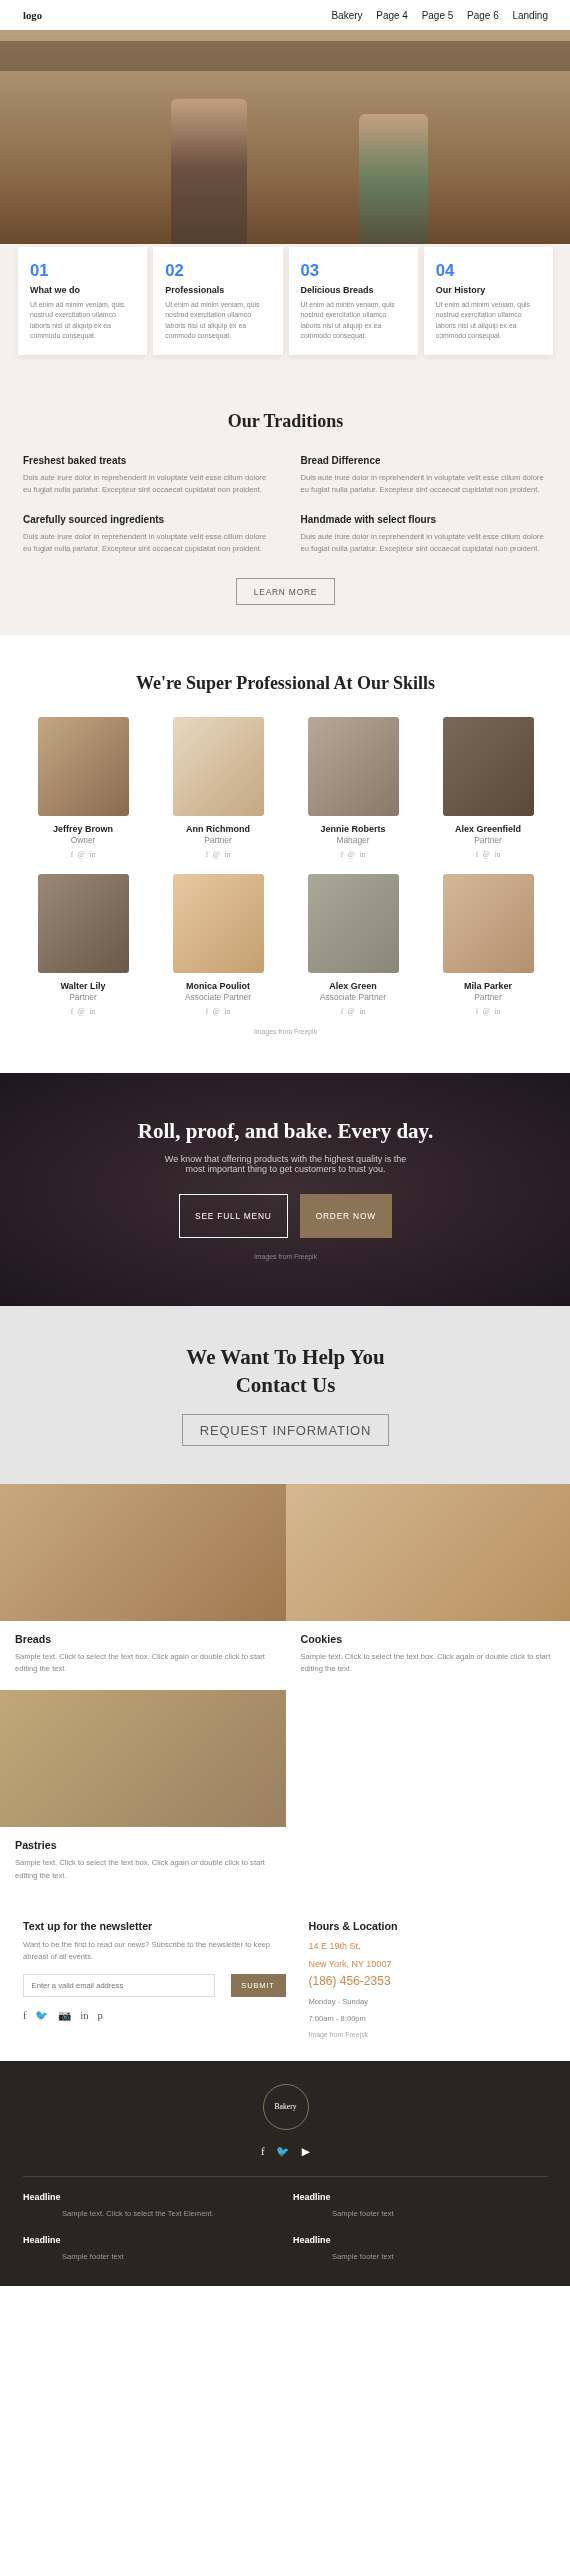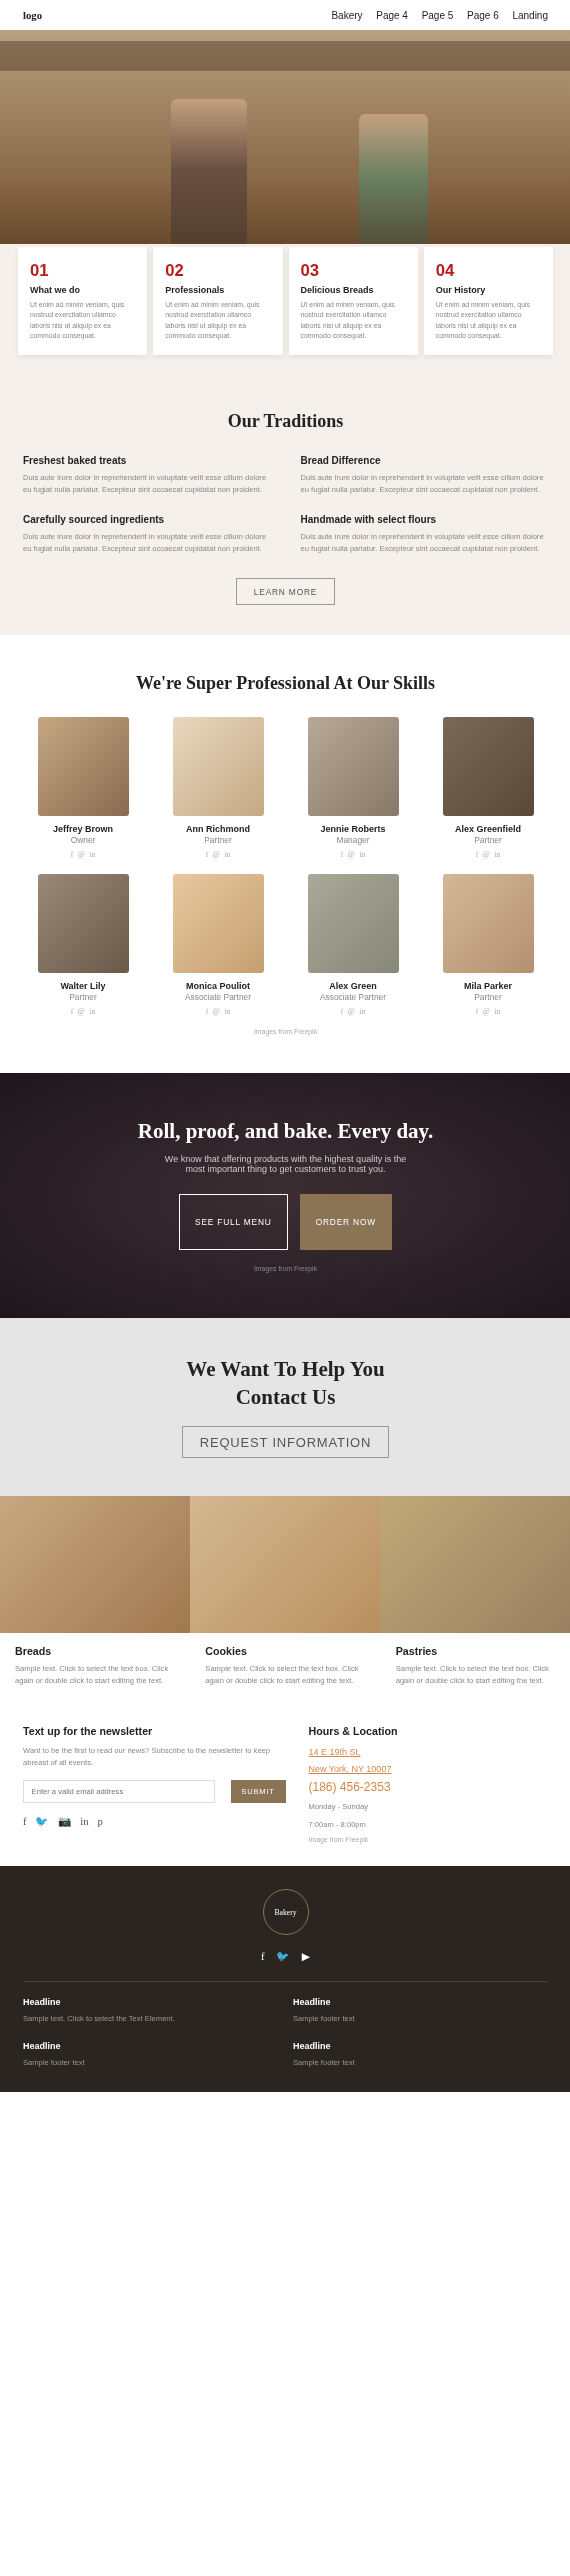--- a/index.html
+++ b/index.html
@@ -11,21 +11,21 @@
     .nav-links { display: flex; gap: 13.7px; }
     .nav-links a { text-decoration: none; color: #222; font-size: 10px; font-family: Arial, sans-serif; }
 
     
     .hero { position: relative; width: 571px; height: 244px; background: #6b5a4e; overflow: hidden; }
     .hero-overlay { position: absolute; bottom: 4.6px; left: 50%; transform: translateX(-50%); font-size: 6.9px; color: rgba(255,255,255,0.7); font-family: Arial, sans-serif; }
 
     
     .features { display: flex; gap: 0; padding: 0 15px 15px 15px; background: #f5f0eb; margin-top: -30px; position: relative; z-index: 2; }
     .feature-card { background: #fff; padding: 13.7px 12px; flex: 1; margin: 3px; box-shadow: 0 1.5px 6px rgba(0,0,0,0.08); }
-    .feature-num { font-size: 16.7px; font-weight: bold; color: #b91c1c; margin-bottom: 4.6px; font-family: Arial, sans-serif; }
+    .feature-num { font-size: 16.7px; font-weight: bold; color: #3b82f6; margin-bottom: 4.6px; font-family: Arial, sans-serif; }
     .feature-title { font-size: 9px; font-weight: bold; color: #222; margin-bottom: 4.6px; font-family: Arial, sans-serif; }
     .feature-text { font-size: 6.9px; color: #888; line-height: 1.5; font-family: Arial, sans-serif; }
 
     
     .traditions { background: #f5f0eb; padding: 30px 23px; text-align: center; }
     .section-title { font-size: 18px; color: #222; margin-bottom: 23px; font-family: Georgia, serif; }
     .traditions-grid { display: grid; grid-template-columns: 1fr 1fr; gap: 18px 30px; text-align: left; margin-bottom: 23px; }
     .trad-item-title { font-size: 10px; font-weight: bold; color: #222; margin-bottom: 6px; font-family: Arial, sans-serif; }
     .trad-item-text { font-size: 7.6px; color: #888; line-height: 1.6; font-family: Arial, sans-serif; }
     .learn-more-btn { border: 0.8px solid #999; background: transparent; padding: 7.6px 16.7px; font-size: 8.4px; color: #555; cursor: pointer; letter-spacing: 0.8px; font-family: Arial, sans-serif; }
@@ -51,64 +51,64 @@
     .freepik-note { font-size: 6.9px; color: #aaa; margin-top: 12px; font-family: Arial, sans-serif; }
 
     
     .dark-banner { background: #4c1d95; padding: 46px 23px; text-align: center; position: relative; }
     .dark-bg { position: absolute; inset: 0; background: radial-gradient(ellipse at center, #3a3028 0%, #1a1510 100%); opacity: 0.9; }
     .dark-content { position: relative; z-index: 1; }
     .dark-title { font-size: 21px; color: #fff; margin-bottom: 10.7px; font-family: Georgia, serif; }
     .dark-subtitle { font-size: 9px; color: #ccc; margin-bottom: 20px; font-family: Arial, sans-serif; max-width: 259px; margin-left: auto; margin-right: auto; }
     .dark-buttons { display: flex; justify-content: center; gap: 12px; margin-bottom: 15px; }
     .btn-outline-white { border: 0.8px solid #fff; background: transparent; color: #fff; padding: 7.6px 15px; font-size: 8.4px; letter-spacing: 0.8px; cursor: pointer; font-family: Arial, sans-serif; }
-    .btn-filled { background: #8B7355; border: 0.8px solid #8B7355; color: #fff; padding: 22px 15px; font-size: 8.4px; letter-spacing: 0.8px; cursor: pointer; font-family: Arial, sans-serif; }
+    .btn-filled { background: #8B7355; border: 0.8px solid #8B7355; color: #fff; padding: 16px 15px; font-size: 8.4px; letter-spacing: 0.8px; cursor: pointer; font-family: Arial, sans-serif; }
     .dark-img-note { font-size: 6.9px; color: #888; font-family: Arial, sans-serif; }
 
     
     .contact { padding: 38px 23px; text-align: center; background: #e5e5e5; }
     .contact-title { font-size: 21px; color: #222; line-height: 1.3; margin-bottom: 15px; font-family: Georgia, serif; }
     .request-btn { border: 0.8px solid #999; background: transparent; padding: 7.6px 16.7px; font-size: 13px; color: #555; cursor: pointer; letter-spacing: 0.8px; font-family: Arial, sans-serif; }
 
     
-    .products { display: grid; grid-template-columns: repeat(3, 1fr); gap: 0; }
+    .products { display: grid; grid-template-columns: repeat(2, 1fr); gap: 0; }
     .product-img { height: 137px; }
     .img-breads { background: linear-gradient(135deg, #c8a880, #a07850); }
     .img-cookies { background: linear-gradient(135deg, #d4b890, #b89060); }
     .img-pastries { background: linear-gradient(135deg, #c0a878, #9a8060); }
     .product-info { padding: 12px 15px 15px; }
     .product-name { font-size: 10.7px; font-weight: bold; color: #222; margin-bottom: 6px; font-family: Arial, sans-serif; }
     .product-desc { font-size: 7.6px; color: #888; line-height: 1.6; font-family: Arial, sans-serif; }
 
     
     .bottom-info { display: grid; grid-template-columns: 1fr 1fr; gap: 0; padding: 23px; background: #fff; }
     .newsletter-title { font-size: 10.7px; font-weight: bold; color: #222; margin-bottom: 7.6px; font-family: Arial, sans-serif; }
     .newsletter-text { font-size: 7.6px; color: #888; margin-bottom: 10.7px; line-height: 1.6; font-family: Arial, sans-serif; }
     .email-form { display: flex; gap: 16px; }
     .email-input { flex: 1; border: 0.8px solid #ddd; padding: 6px 7.6px; font-size: 7.6px; font-family: Arial, sans-serif; outline: none; }
     .submit-btn { background: #8B7355; color: #fff; border: none; padding: 6px 10.7px; font-size: 7.6px; cursor: pointer; font-family: Arial, sans-serif; letter-spacing: 0.8px; }
     .social-icons-row { display: flex; gap: 9px; margin-top: 12px; }
     .soc { font-size: 10.7px; color: #555; cursor: pointer; }
 
     .hours-title { font-size: 10.7px; font-weight: bold; color: #222; margin-bottom: 7.6px; font-family: Arial, sans-serif; }
-    .hours-address { font-size: 9px; color: #d4874a; margin-bottom: 3px; font-family: Arial, sans-serif; line-height: 1.6; text-decoration: underline; }
+    .hours-address { font-size: 9px; color: #d4874a; margin-bottom: 3px; font-family: Arial, sans-serif; line-height: 1.6; }
     .hours-phone { font-size: 12px; color: #d4874a; margin-bottom: 7.6px; font-family: Arial, sans-serif; }
     .hours-time { font-size: 7.6px; color: #888; line-height: 1.7; font-family: Arial, sans-serif; margin-bottom: 4.6px; }
     .hours-freepik { font-size: 6.9px; color: #aaa; font-family: Arial, sans-serif; }
 
     
     .footer { background: #2a2520; padding: 23px; }
     .footer-top { display: flex; justify-content: center; margin-bottom: 15px; }
     .footer-logo { width: 46px; height: 46px; border-radius: 50%; border: 1.5px solid #8B7355; display: flex; align-items: center; justify-content: center; }
     .footer-logo-text { color: #fff; font-size: 7.6px; text-align: center; font-family: Georgia, serif; }
     .footer-socials { display: flex; justify-content: center; gap: 12px; margin-bottom: 18px; }
     .footer-soc { font-size: 10.7px; color: #fff; }
     .footer-columns { display: grid; grid-template-columns: repeat(2, 1fr); gap: 15px; padding-top: 15px; border-top: 0.8px solid #444; }
     .footer-col-title { font-size: 9px; font-weight: bold; color: #fff; margin-bottom: 6px; font-family: Arial, sans-serif; }
-    .footer-col-text { font-size: 7.6px; color: #999; line-height: 1.6; font-family: Arial, sans-serif; }
+    .footer-col-text { font-size: 7.6px; color: #999; line-height: 1.6; font-family: Arial, sans-serif; margin-left: 39px; }
 
     
     .hero-scene { width: 100%; height: 100%; position: relative; background: linear-gradient(to bottom, #b8a080 0%, #8a6a48 60%, #5a3a20 100%); }
     .hero-shelf { position: absolute; top: 11.4px; left: 0; right: 0; height: 30px; background: rgba(60,40,20,0.4); }
     .hero-figure-left { position: absolute; bottom: 0; left: 30%; width: 76px; height: 175px; background: linear-gradient(to top, #4a3828 0%, #6a5040 60%, #c4a080 100%); border-radius: 6px 6px 0 0; }
     .hero-figure-right { position: absolute; bottom: 0; right: 25%; width: 69px; height: 160px; background: linear-gradient(to top, #4a3828 0%, #6a8060 60%, #c4a080 100%); border-radius: 6px 6px 0 0; }
   </style>
 </head>
 <body>
 

